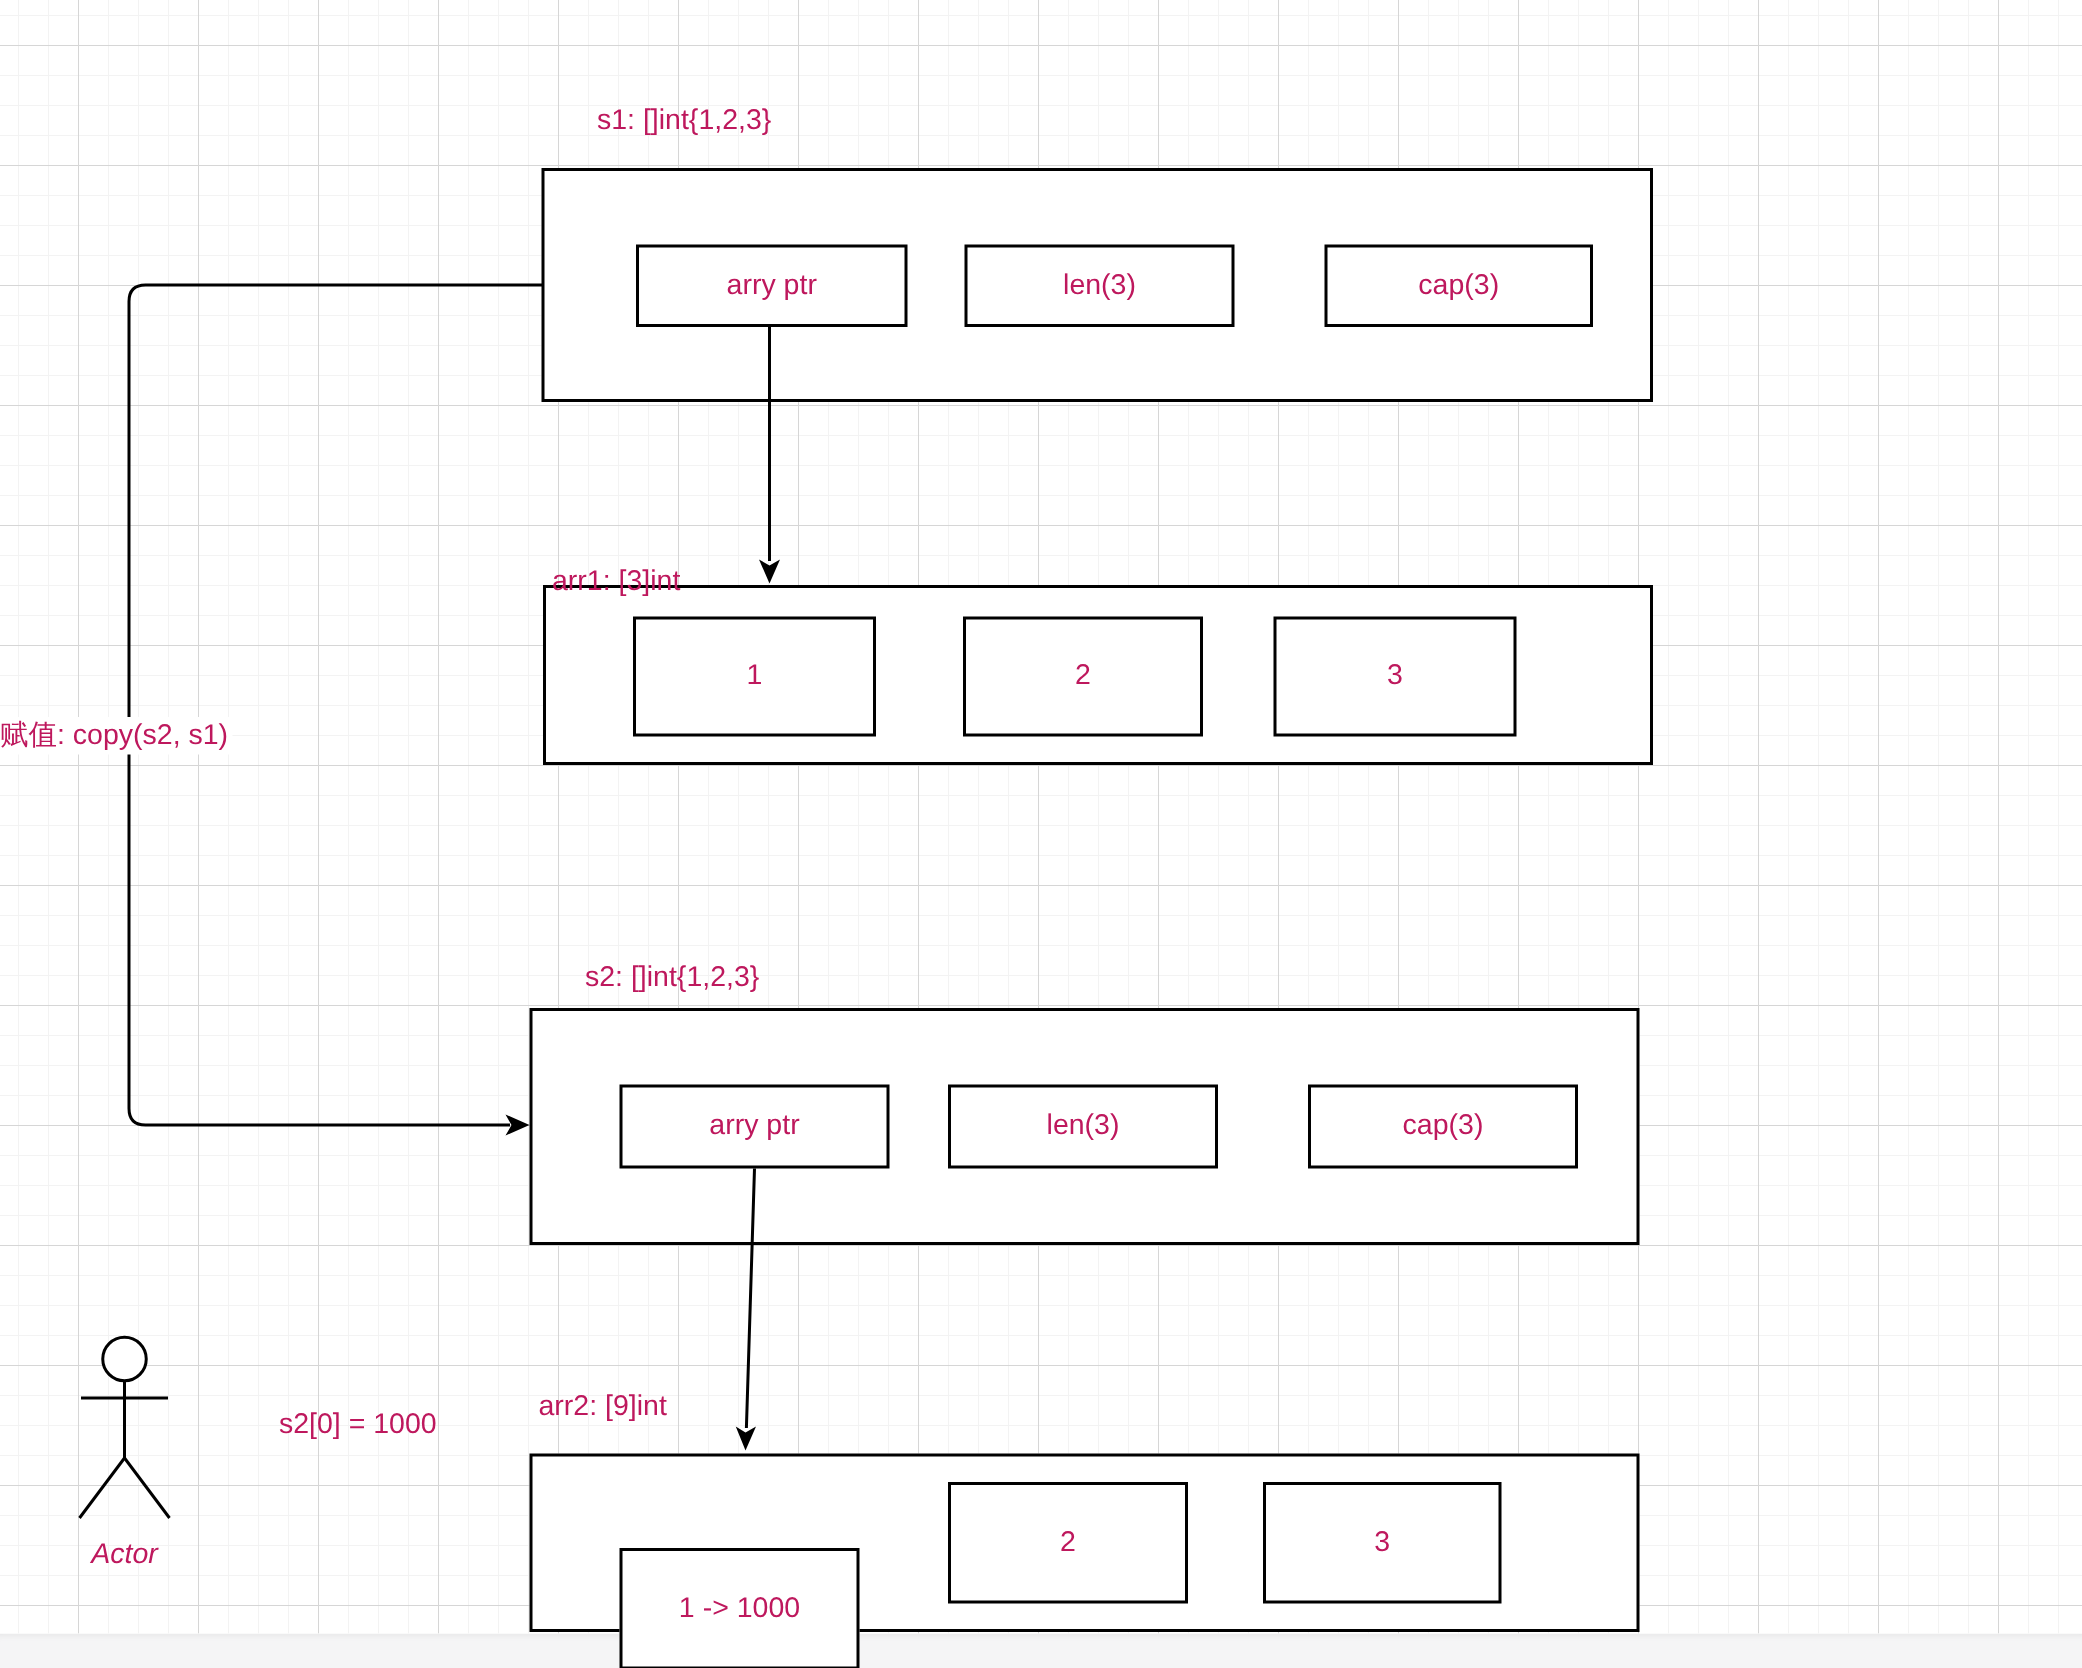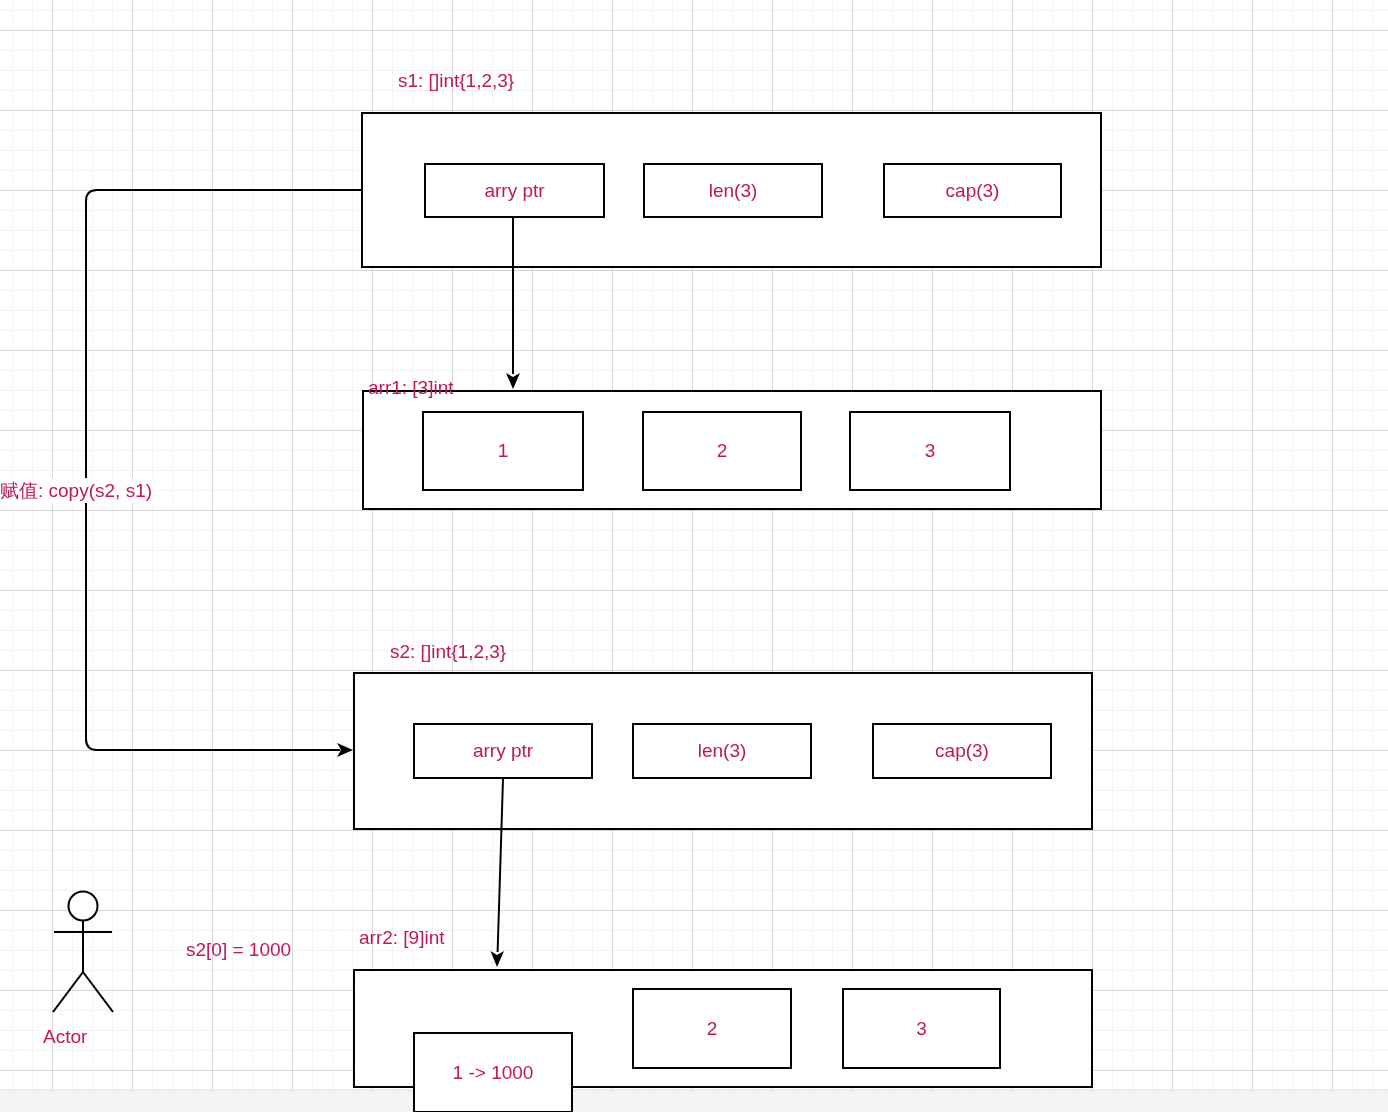--- a/index.html
+++ b/index.html
@@ -82,20 +82,22 @@
   #lbl-arr2   {left:359px;top:926px;}
 
   #lbl-assign{left:186px;top:938px;}
   #lbl-copy{
     left:0px;top:478px;
     background:#ffffff;
     padding:1px 3px 1px 0;
   }
   #lbl-actor{
     left:43px;top:1025px;width:80px;
+    text-align:center;
+    font-style:italic;
   }
 </style>
 </head>
 <body>
 
 <div id="page">
   <div id="canvas"></div>
   <div id="outside-strip"></div>
 
   <div class="lbl" id="lbl-s1">s1: []int{1,2,3}</div>

